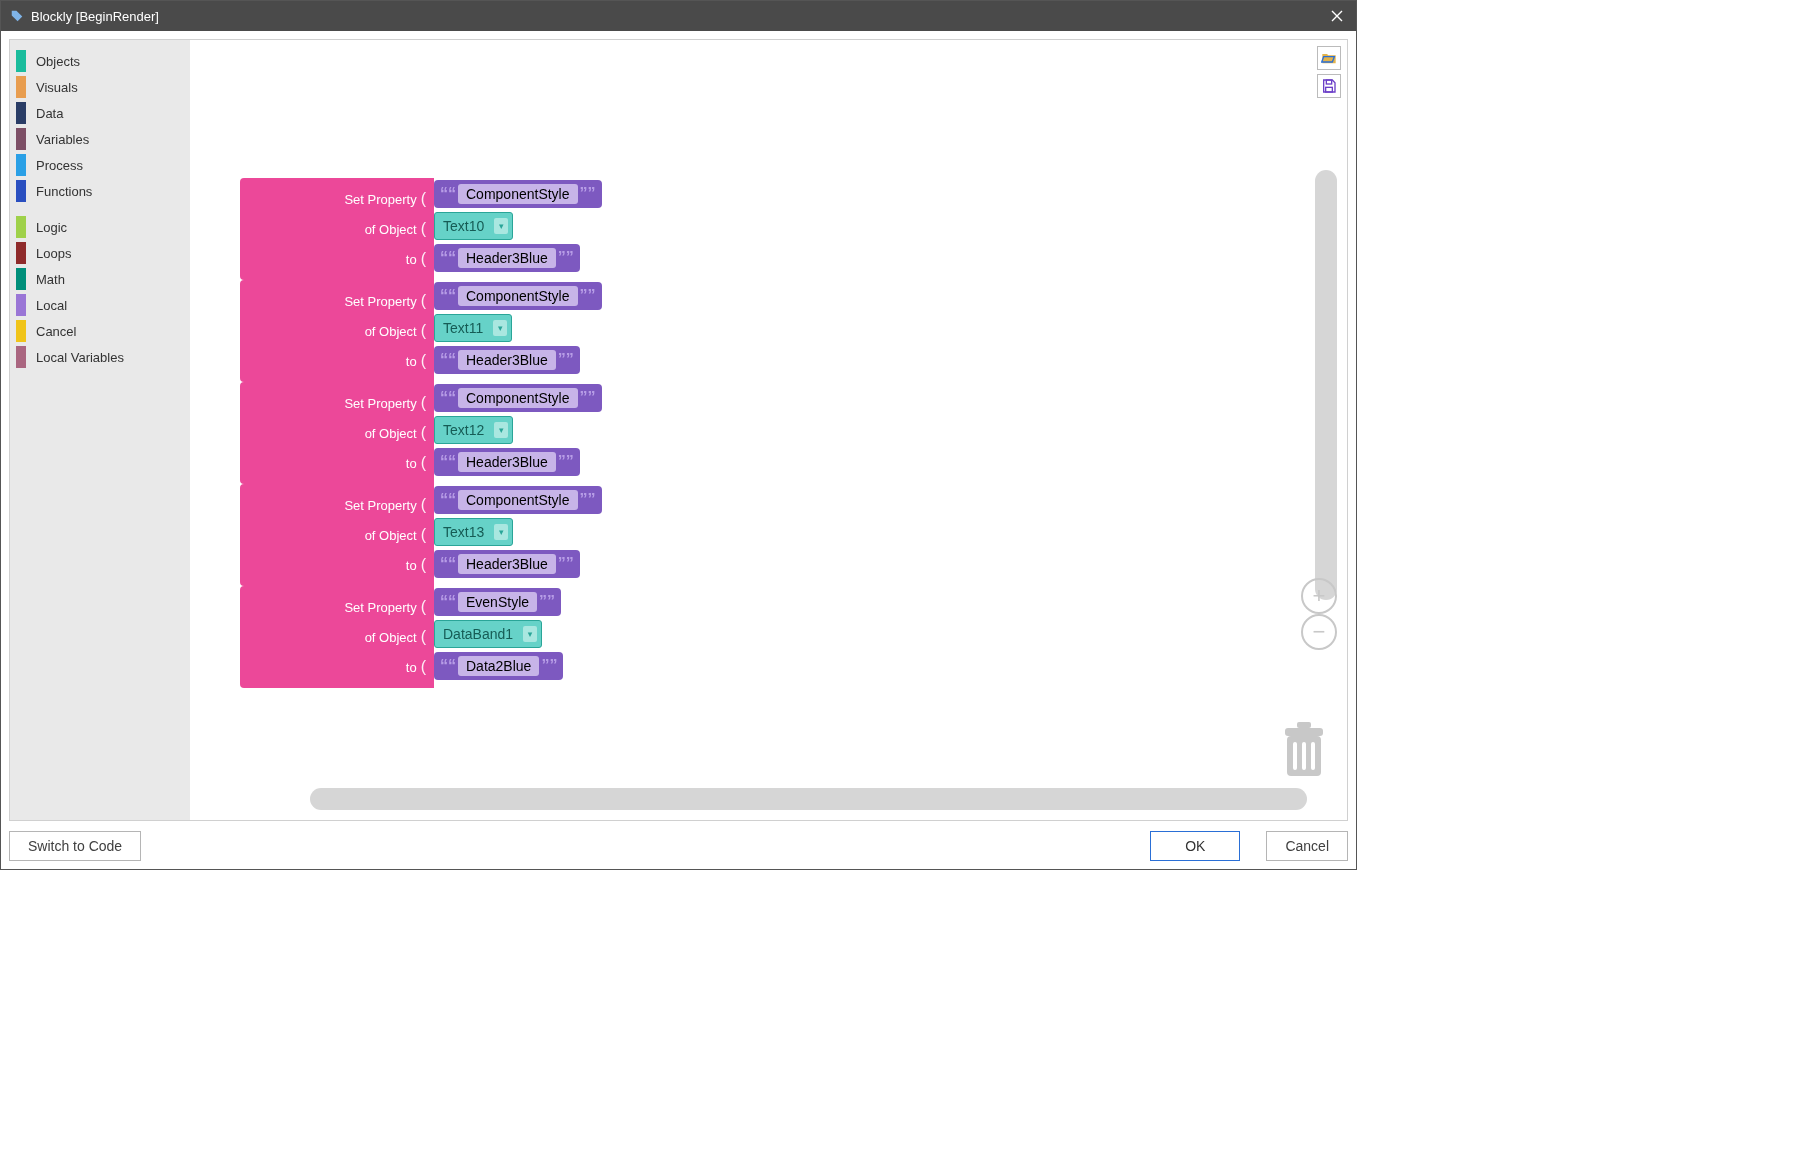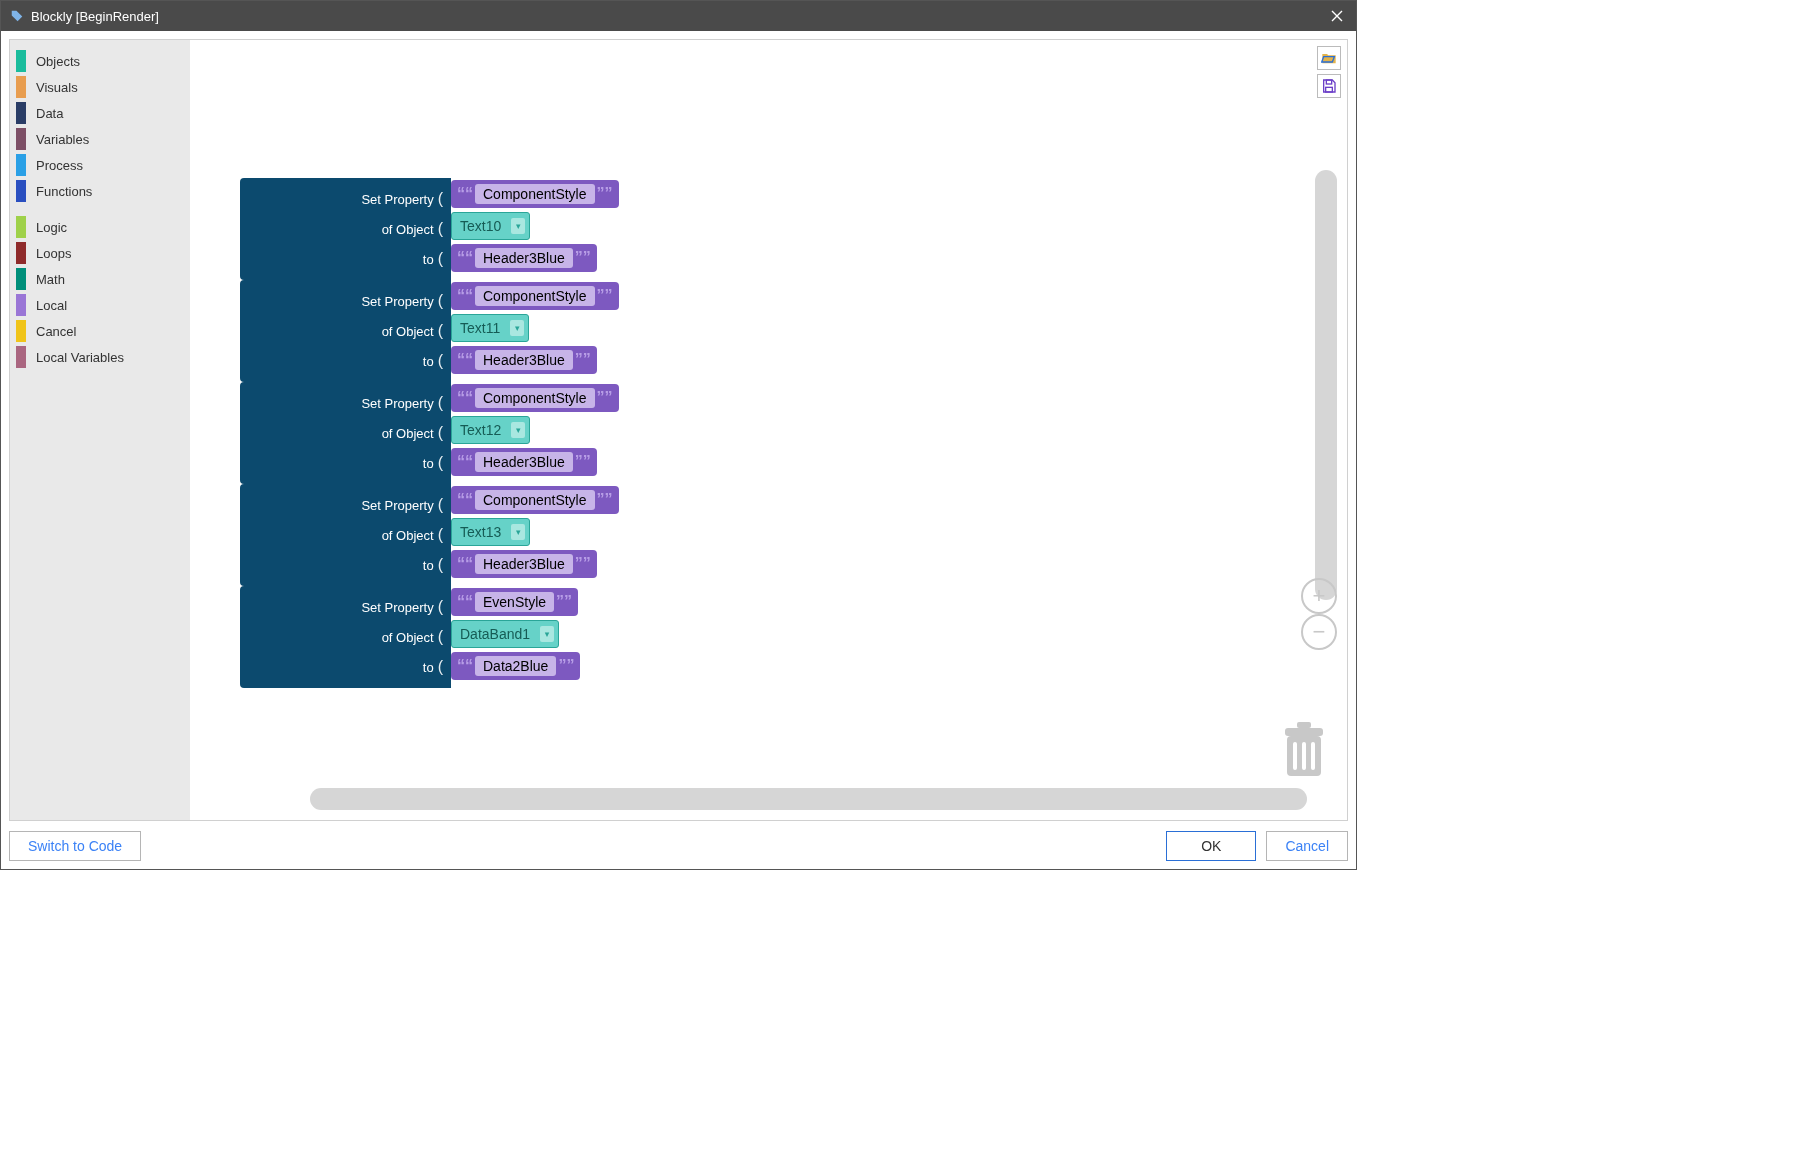--- a/index.html
+++ b/index.html
@@ -58,24 +58,24 @@
     align-items: center;
     justify-content: space-between;
     padding-top: 4px;
   }
   .btn {
     border: 1px solid #b5b5b5;
     background: #fff;
     padding: 6px 18px;
     font-size: 14px;
     cursor: pointer;
-    color: #3b82f6;
+    color: #404040;
   }
   .btn.primary { border: 1px solid #2a6fd6; color:#333; padding:6px 34px; }
-  .footer-right { display:flex; gap:10px;align-items:center; }
+  .footer-right { display:flex; gap:26px;align-items:center; }
 
   
   .sidebar {
     width: 180px;
     background: #e9e9e9;
     padding: 8px 0;
     overflow-y:auto;
   }
   .cat {
     display:flex; align-items:center;
@@ -124,23 +124,23 @@
     position:absolute; right:18px; bottom:40px; width:50px; height:58px;
     color:#c8c8c8; cursor:pointer;
   }
 
   
   .stack { position:absolute; left:50px; top:138px; }
   .block {
     display:flex;
   }
   .block-left {
-    background:#0c4a6e;
+    background:#ec4899;
     color:#fff;
-    width:211px;
+    width:194px;
     border-radius:4px 0 0 4px;
     padding:6px 8px 6px 8px;
     position:relative;
   }
   .block-left .row { display:flex; justify-content:flex-end; align-items:center; height:30px; gap:4px; white-space:nowrap; }
   .paren { color:#fff; opacity:.9; font-size:16px; font-weight:300; }
   .block-right { display:flex; flex-direction:column; gap:4px; padding:2px 0; }
   .chip {
     display:inline-flex; align-items:center;
     background:#7d59c0;

